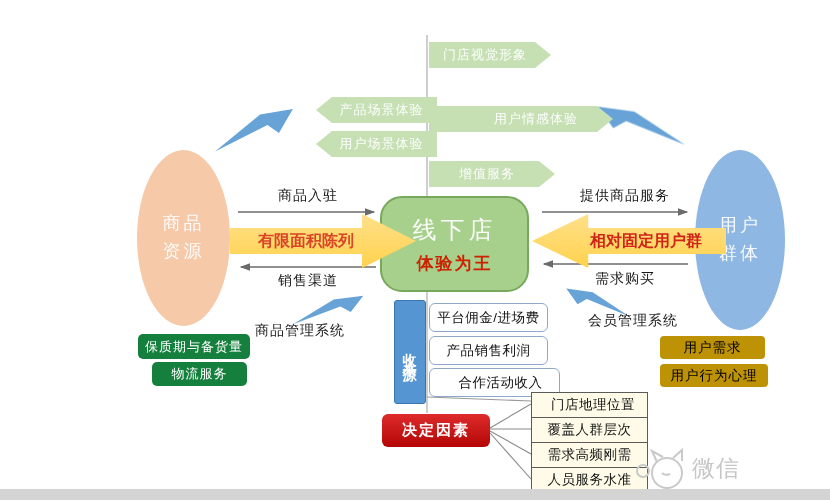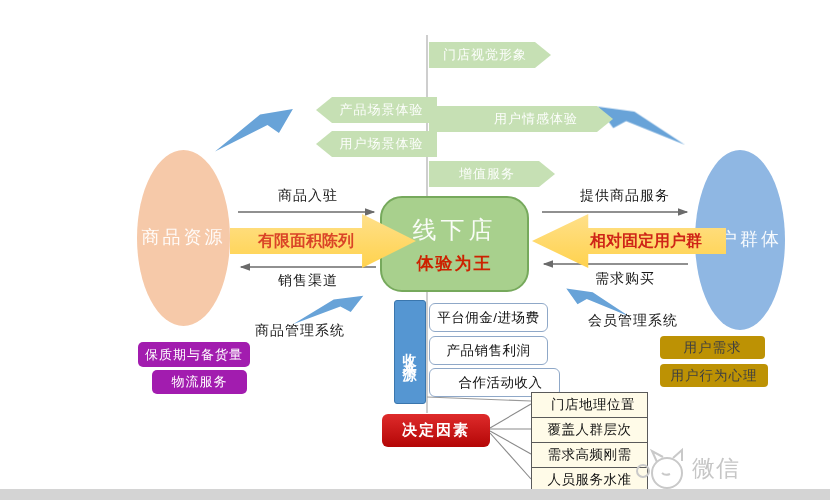--- a/index.html
+++ b/index.html
@@ -15,21 +15,21 @@
   .banner{
     position:absolute;height:26px;background:#c6e0b4;
     display:flex;align-items:center;justify-content:center;
     color:rgba(255,255,255,0.95);font-size:13px;letter-spacing:1px;
   }
   .banner.right{clip-path:polygon(0 0,calc(100% - 16px) 0,100% 50%,calc(100% - 16px) 100%,0 100%);padding-right:10px;}
   .banner.left{clip-path:polygon(16px 0,100% 0,100% 100%,16px 100%,0 50%);padding-left:10px;}
 
   
   .ellipse{
-    position:absolute;border-radius:50%;display:flex;flex-direction:row;
+    position:absolute;border-radius:50%;display:flex;flex-direction:column;
     align-items:center;justify-content:center;color:rgba(255,255,255,0.92);
     font-size:18px;letter-spacing:3px;line-height:1.55;
   }
   .ellipse.goods{left:137px;top:150px;width:93px;height:176px;background:#f6c9a9;}
   .ellipse.users{left:695px;top:150px;width:90px;height:180px;background:#8fb7e3;}
 
   
   .store{
     position:absolute;left:380px;top:196px;width:145px;height:92px;
     background:#a8d08d;border:2px solid #76a95c;border-radius:22px;
@@ -44,26 +44,26 @@
     display:flex;align-items:center;justify-content:center;
     font-size:16px;font-weight:bold;white-space:nowrap;
   }
   .fat-arrow.right{clip-path:polygon(0 26%,71% 26%,71% 0,100% 50%,71% 100%,71% 74%,0 74%);padding-right:34px;color:#da4427;}
   .fat-arrow.left{clip-path:polygon(100% 26%,29% 26%,29% 0,0 50%,29% 100%,29% 74%,100% 74%);padding-left:34px;color:#cf2417;}
 
   .flow-label{position:absolute;color:#1a1a1a;font-size:14px;text-align:center;letter-spacing:1px;}
 
   
   .gray-box{
-    position:absolute;background:#a21caf;border-radius:5px;color:#fff;font-size:13px;
-    display:flex;align-items:center;justify-content:center;letter-spacing:1px;margin-top:8px;
+    position:absolute;background:#15803d;border-radius:5px;color:#fff;font-size:13px;
+    display:flex;align-items:center;justify-content:center;letter-spacing:1px;
   }
   
   .gold-box{
-    position:absolute;background:#bd9204;border-radius:4px;color:#404040;font-size:13.5px;
+    position:absolute;background:#bd9204;border-radius:4px;color:#000000;font-size:13.5px;
     display:flex;align-items:center;justify-content:center;letter-spacing:1px;
   }
 
   
   .income-header{
     position:absolute;left:394px;top:300px;width:30px;height:102px;
     background:#5596d2;border:1px solid #3a76ad;border-radius:3px;
     color:#fff;font-size:14px;font-weight:bold;
     writing-mode:vertical-rl;text-orientation:upright;letter-spacing:5px;
     display:flex;align-items:center;justify-content:center;

